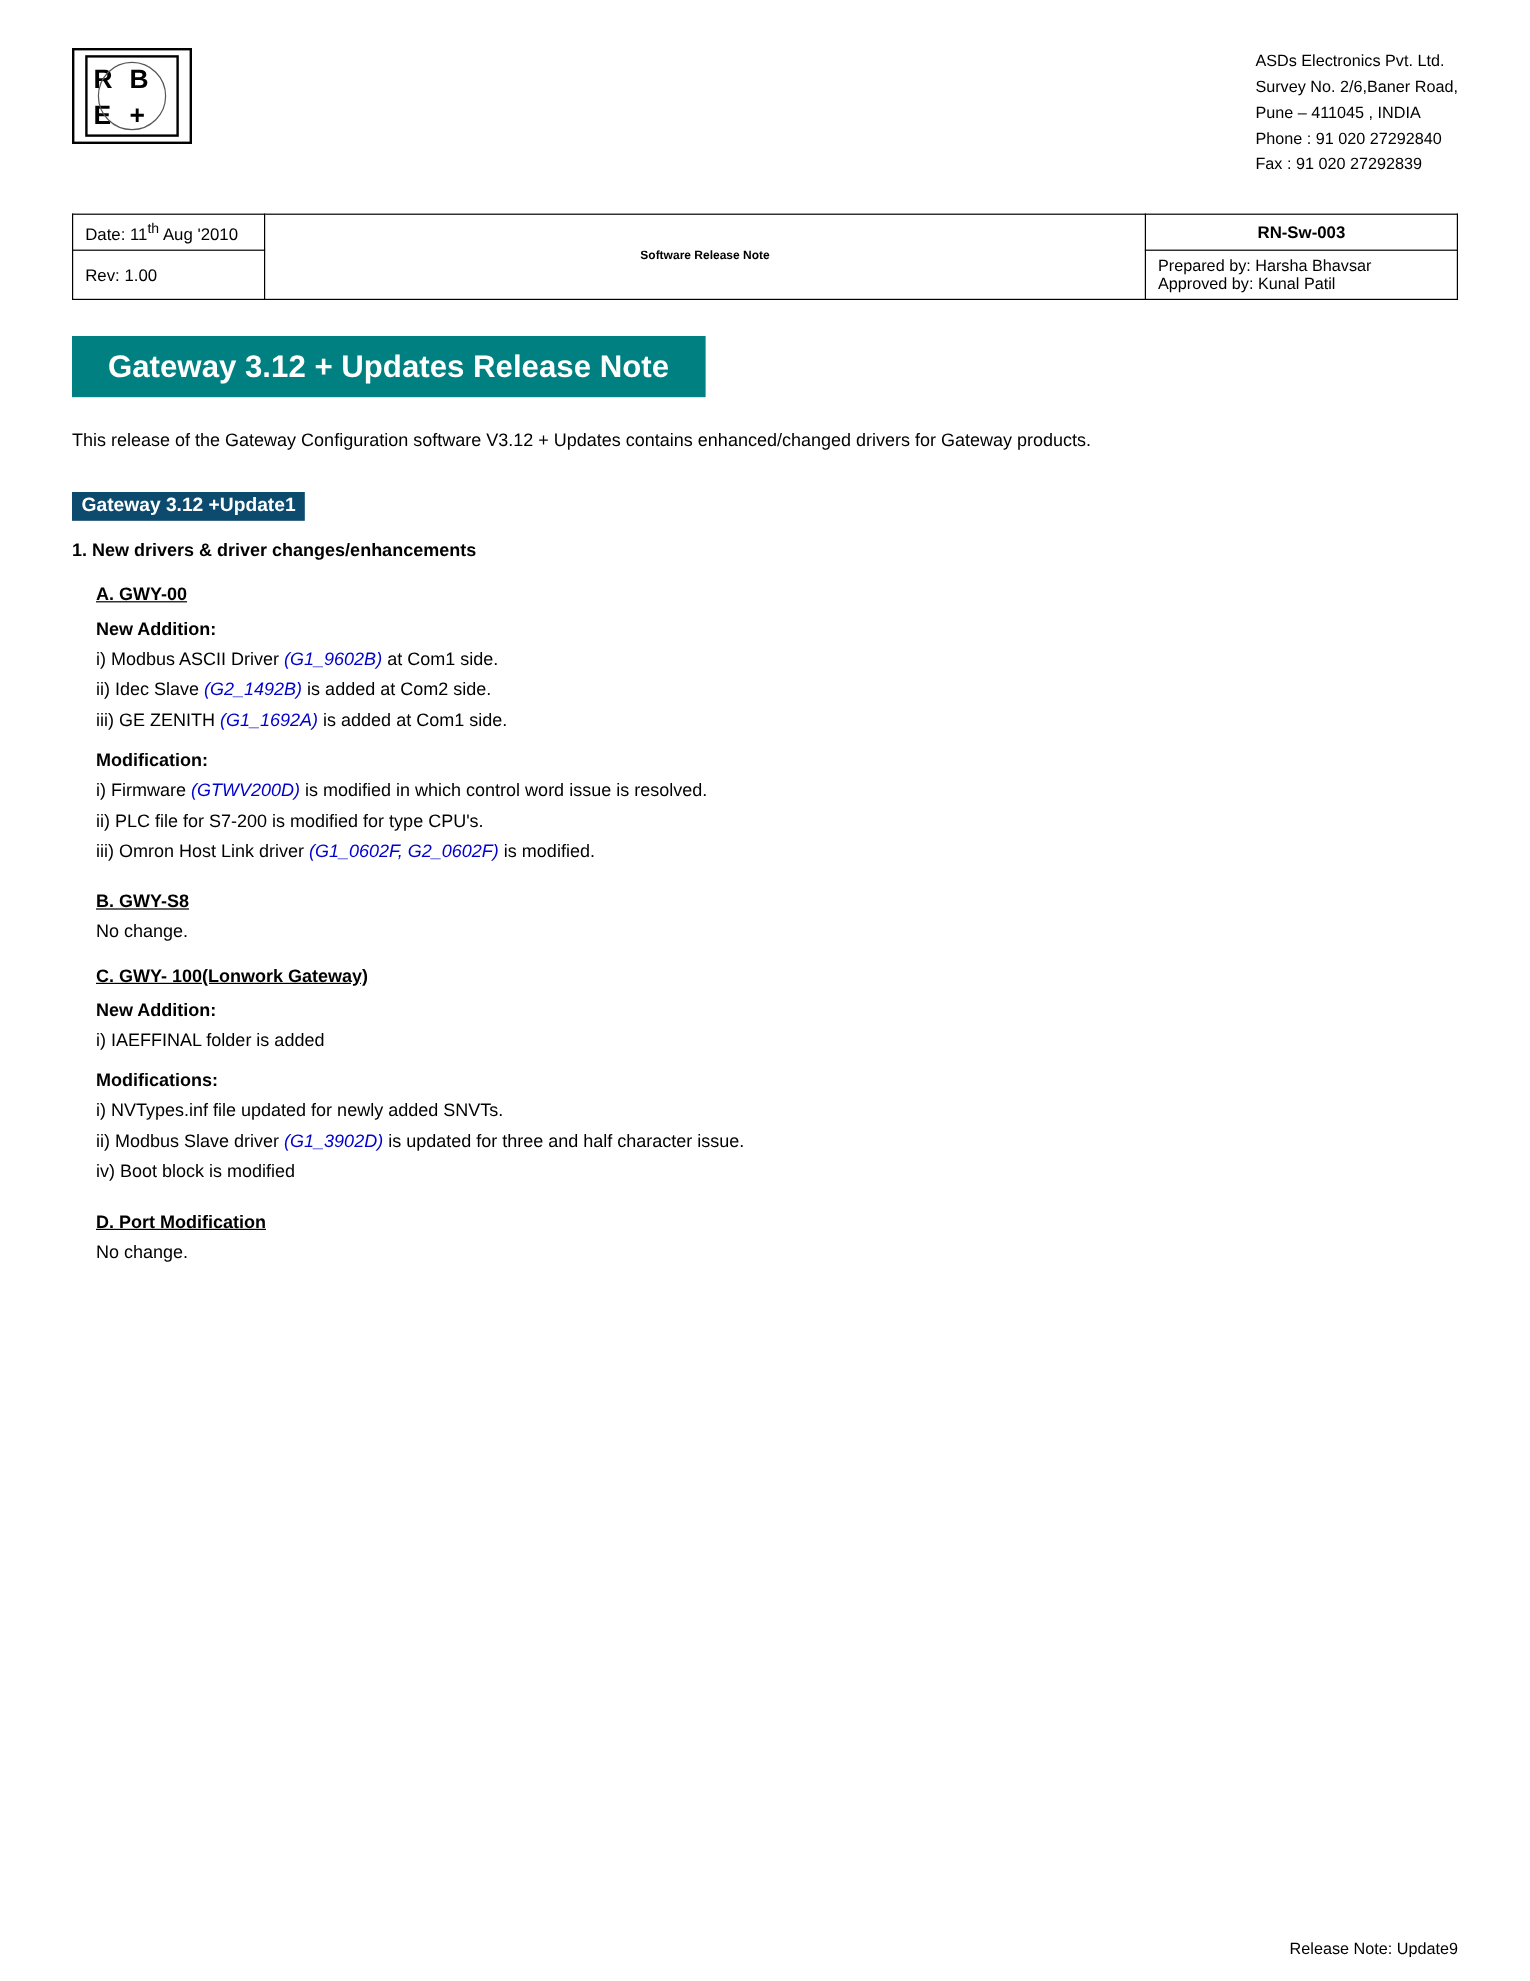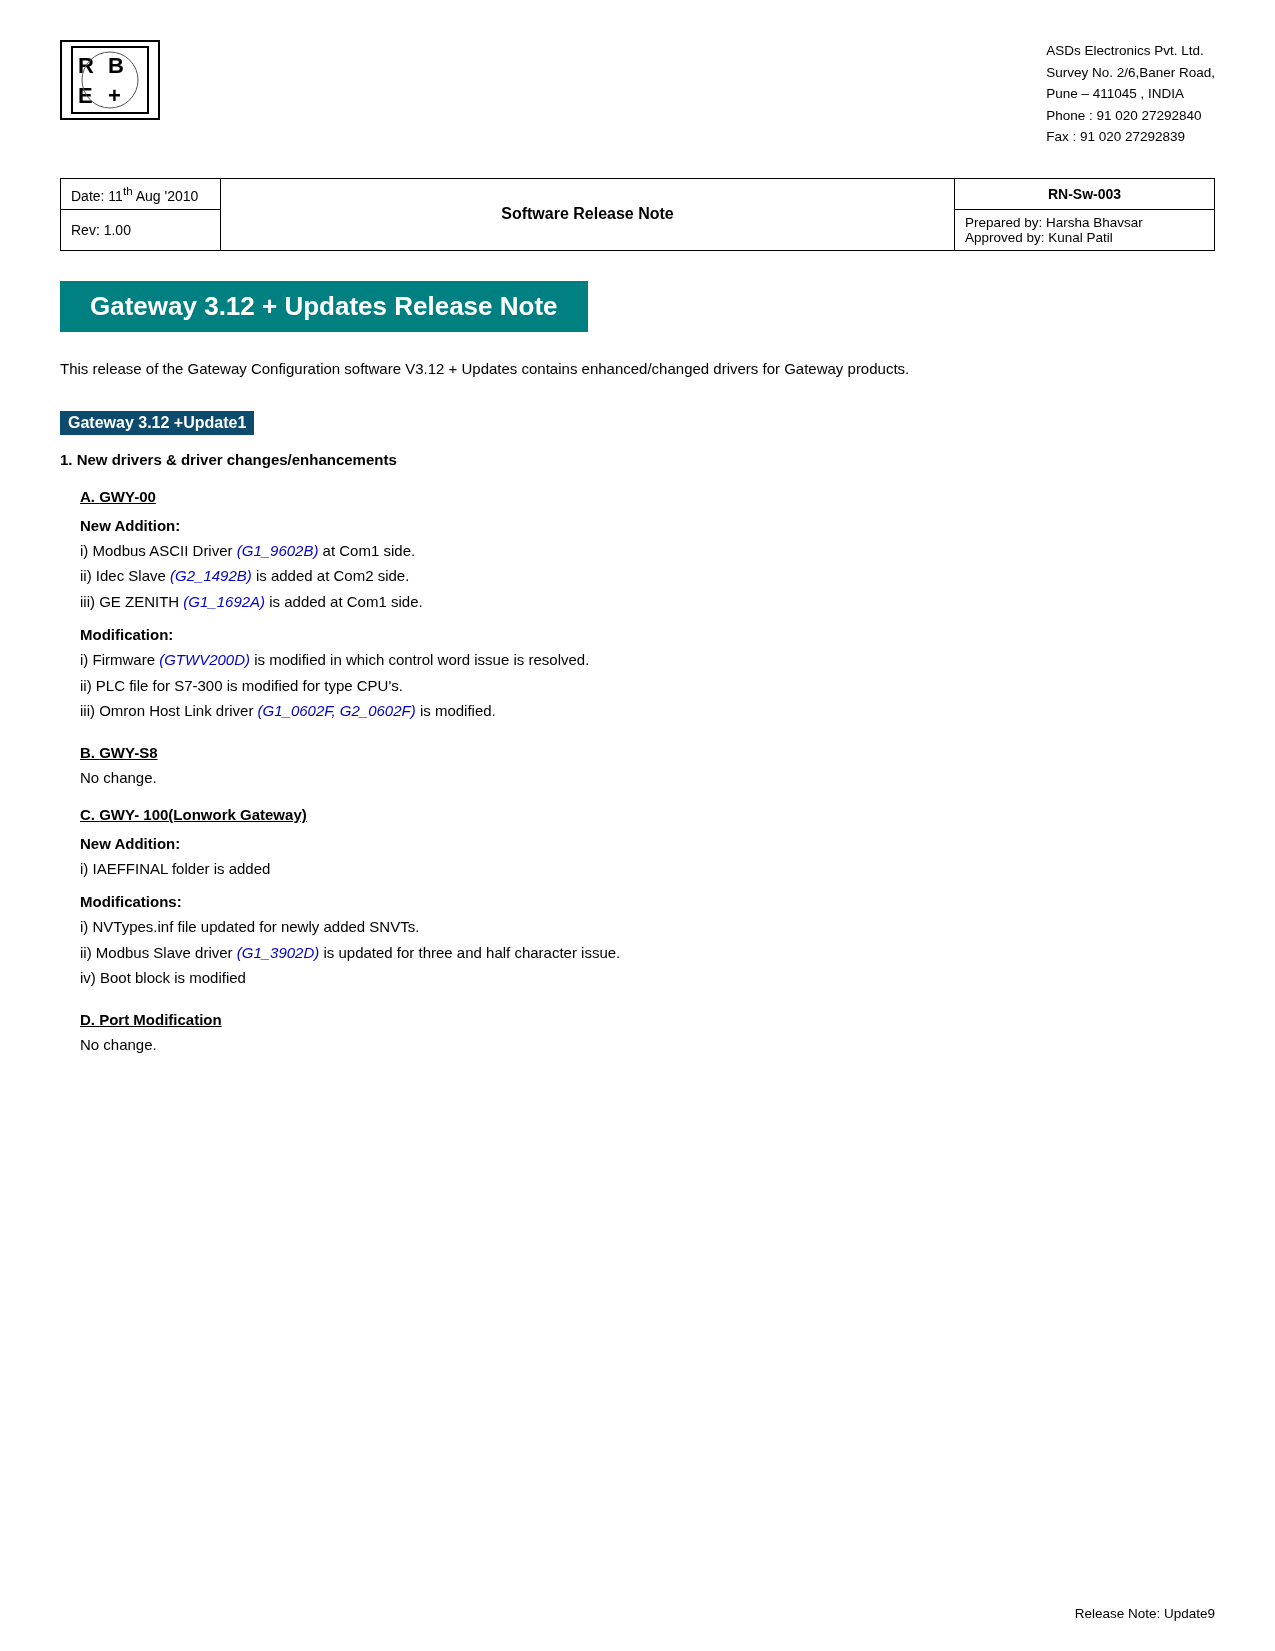--- a/index.html
+++ b/index.html
@@ -50,21 +50,21 @@
 
     .doc-info-table td, .doc-info-table th {
       border: 1px solid #000;
       padding: 5px 10px;
       font-size: 14px;
     }
 
     .doc-info-table .center-cell {
       text-align: center;
       font-weight: bold;
-      font-size: 16px;
+      font-size: 10px;
       vertical-align: middle;
     }
 
     .doc-info-table .right-top {
       font-weight: bold;
       text-align: center;
     }
 
     .doc-info-table .right-bottom {
       font-size: 13.5px;
@@ -135,21 +135,21 @@
       font-style: italic;
     }
 
     .no-change {
       font-size: 15px;
       margin-bottom: 10px;
     }
 
     .footer-note {
       position: fixed;
-      bottom: 30px;
+      bottom: 20px;
       right: 60px;
       font-size: 13.5px;
       padding-left: 30px;
     }
 
     
     .logo-svg {
       width: 80px;
       height: 70px;
     }
@@ -241,21 +241,21 @@
     <div class="field-label">New Addition:</div>
     <div class="content-text">
       <div>i) Modbus ASCII Driver <span class="link-text">(G1_9602B)</span> at Com1 side.</div>
       <div>ii) Idec Slave <span class="link-text">(G2_1492B)</span> is added at Com2 side.</div>
       <div>iii) GE ZENITH <span class="link-text">(G1_1692A)</span> is added at Com1 side.</div>
     </div>
 
     <div class="field-label">Modification:</div>
     <div class="content-text">
       <div>i) Firmware <span class="link-text">(GTWV200D)</span> is modified in which control word issue is resolved.</div>
-      <div>ii) PLC file for S7-300 is modified for type CPU's.</div>
+      <div>ii) PLC file for S7-200 is modified for type CPU's.</div>
       <div>iii) Omron Host Link driver <span class="link-text">(G1_0602F, G2_0602F)</span> is modified.</div>
     </div>
   </div>
 
   <div class="indent">
     <div class="subsection-label">
       <span>B.&nbsp;</span><span>GWY-S8</span>
     </div>
     <div class="no-change">No change.</div>
   </div>

